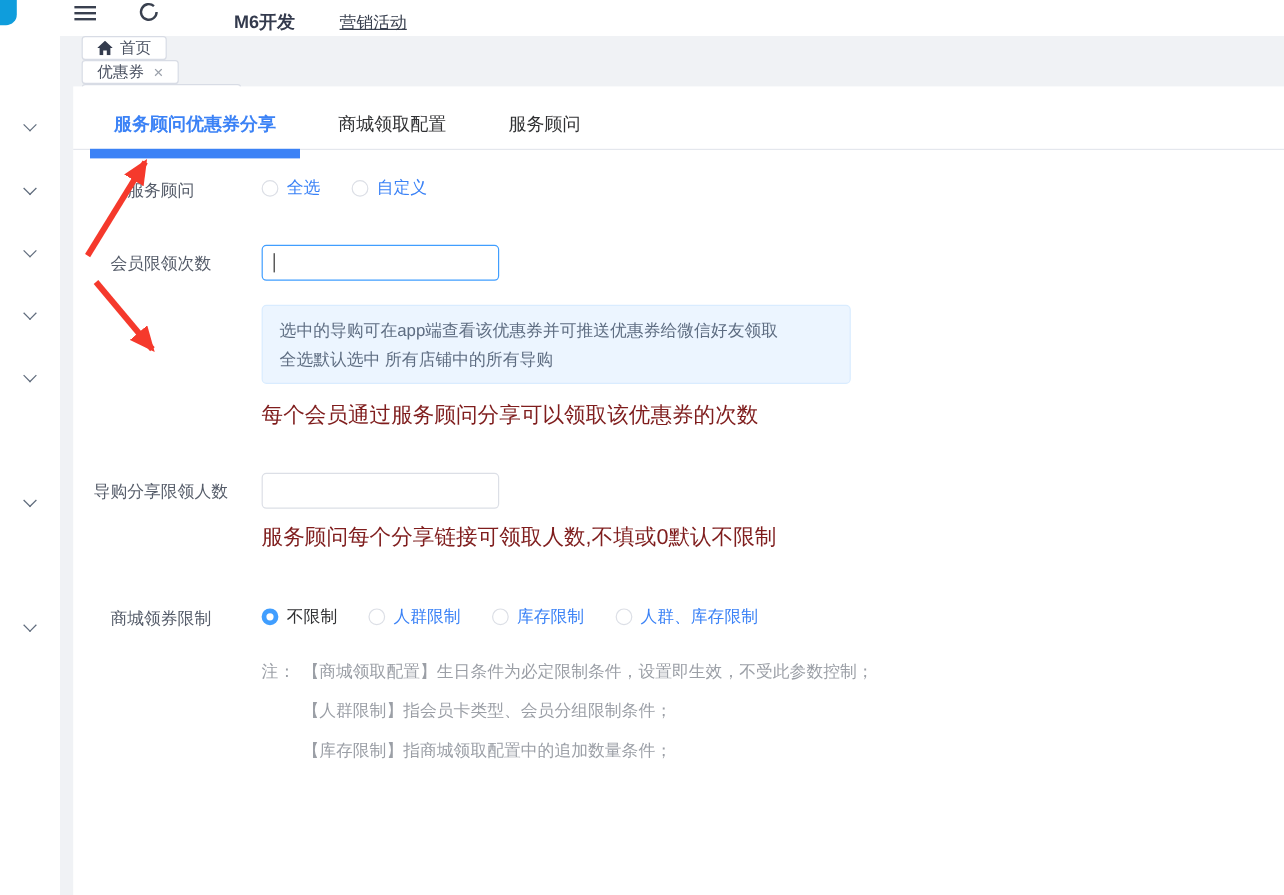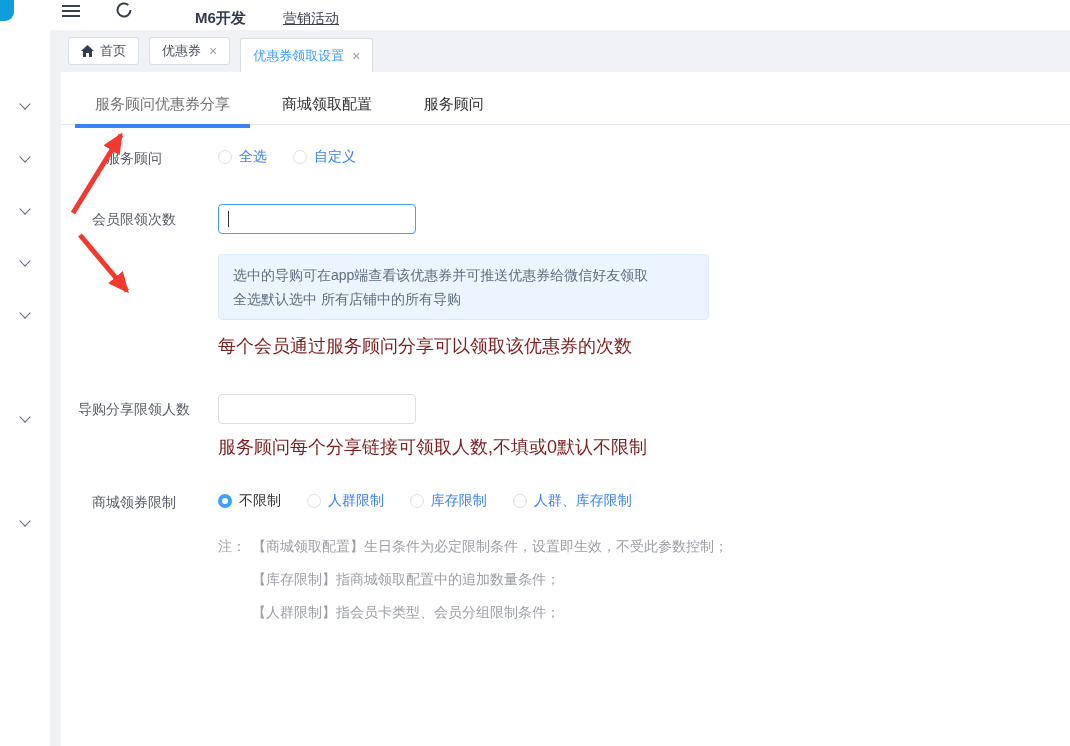--- a/index.html
+++ b/index.html
@@ -17,33 +17,33 @@
   
   .topbar{position:absolute;left:50px;top:0;width:1020px;height:30px;background:#fff;overflow:hidden;z-index:2;}
   .hamburger{position:absolute;left:12px;top:2px;width:18px;height:14px;}
   .hamburger i{display:block;height:2px;background:#39404f;margin-top:3px;}
   .refresh{position:absolute;left:64px;top:0;width:20px;height:20px;}
   .tb-title{position:absolute;left:145px;top:9px;font-weight:bold;color:#333a4d;font-size:15px;white-space:nowrap;}
   .tb-menu{position:absolute;left:233px;top:10px;color:#39404f;font-size:14px;white-space:nowrap;text-decoration:underline;}
   
   .main{position:absolute;left:50px;top:30px;width:1020px;height:716px;background:#f0f2f5;}
   
-  .tagsbar{position:relative;height:42px;padding-left:18px;display:flex;align-items:center;}
+  .tagsbar{position:relative;height:42px;padding-left:18px;display:flex;align-items:flex-start;flex-direction:column;}
   .tag{display:inline-flex;align-items:center;background:#fff;border:1px solid #d8dce5;border-radius:3px;
        height:26px;padding:0 12px;margin-right:10px;font-size:13px;color:#495060;cursor:pointer;white-space:nowrap;}
   .tag .home-ic{margin-right:6px;display:inline-flex;}
   .tag.active{height:34px;margin-bottom:-8px;border-bottom:none;border-radius:3px 3px 0 0;color:#409eff;}
   .tag .x{margin-left:8px;color:#9aa0aa;font-size:14px;line-height:1;}
   
   .card{position:absolute;left:11px;right:0;top:42px;bottom:0;background:#fff;}
   
   .tabs{margin-top:12px;border-bottom:1px solid #e4e7ed;padding-left:14px;height:40px;white-space:nowrap;}
   .tab{display:inline-block;height:40px;line-height:40px;padding:0 20px;font-size:15px;color:#303133;
        cursor:pointer;margin-right:8px;}
-  .tab.active{color:#737373;border-bottom:4px solid #3b82f6;font-weight:400;}
+  .tab.active{color:#3b82f6;border-bottom:8px solid #3b82f6;font-weight:700;}
   
   .form{padding-top:0;}
   .frow{display:flex;align-items:flex-start;}
   .f-label{width:146px;text-align:center;padding-right:11px;color:#565d6a;flex:none;line-height:20px;}
   .f-ctrl{flex:1;min-width:0;}
   .radio{display:inline-flex;align-items:center;margin-right:22px;cursor:pointer;color:#3b82f6;}
   .rdot{width:14px;height:14px;border:1px solid #dcdfe6;border-radius:50%;background:#fff;margin-right:7px;box-sizing:border-box;flex:none;}
   .radio.sel .rdot{border:4.5px solid #409eff;}
   .radio.sel{color:#303133;}
   .infobox{width:461px;background:#ecf5ff;border:1px solid #d9ecff;border-radius:4px;
@@ -161,21 +161,21 @@
         <div class="f-label">导购分享限领人数</div>
         <div class="f-ctrl">
           <div class="inp"></div>
         </div>
       </div>
       <div class="frow" style="margin-top:15px">
         <div class="f-label"></div>
         <div class="f-ctrl"><span class="help">服务顾问每个分享链接可领取人数,不填或0默认不限制</span></div>
       </div>
 
-      <div class="frow" style="margin-top:36px">
+      <div class="frow" style="margin-top:49px">
         <div class="f-label">商城领券限制</div>
         <div class="f-ctrl">
           <label class="radio sel">
             <span class="rdot"></span>
             <span>不限制</span>
           </label>
           <label class="radio">
             <span class="rdot"></span>
             <span>人群限制</span>
           </label>
@@ -190,22 +190,22 @@
         </div>
       </div>
 
       <div class="frow" style="margin-top:18px">
         <div class="f-label"></div>
         <div class="f-ctrl">
           <div class="notes">
             <span class="pre">注：</span>
             <span>
               <span style="display:block">【商城领取配置】生日条件为必定限制条件，设置即生效，不受此参数控制；</span>
+              <span style="display:block">【人群限制】指会员卡类型、会员分组限制条件；</span>
               <span style="display:block">【库存限制】指商城领取配置中的追加数量条件；</span>
-              <span style="display:block">【人群限制】指会员卡类型、会员分组限制条件；</span>
             </span>
           </div>
         </div>
       </div>
 
 
     </div>
   </section>
 </div>
 

